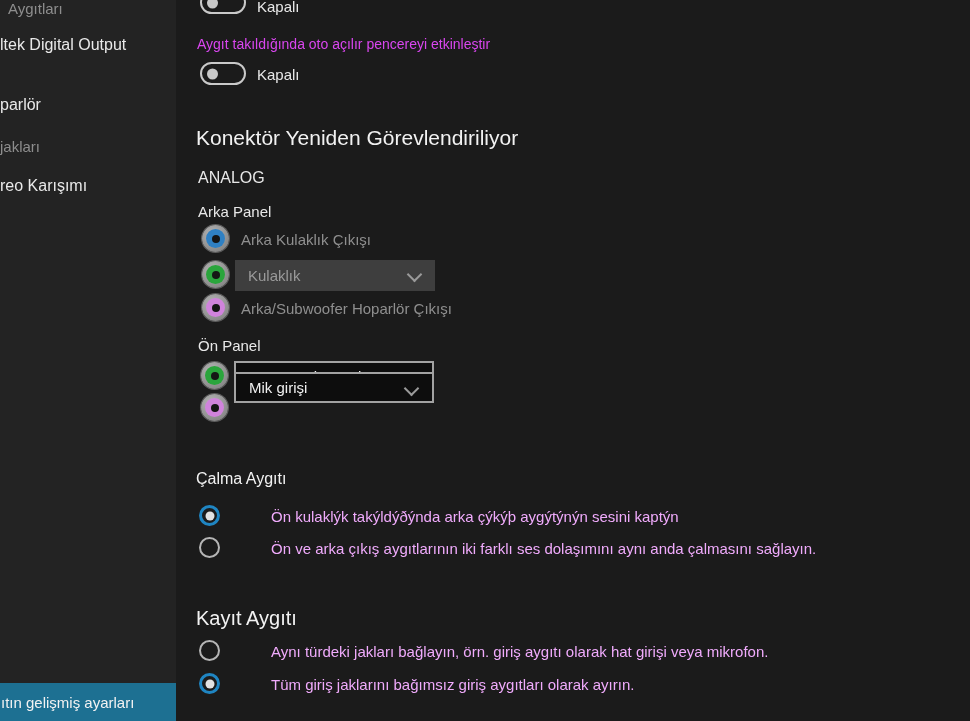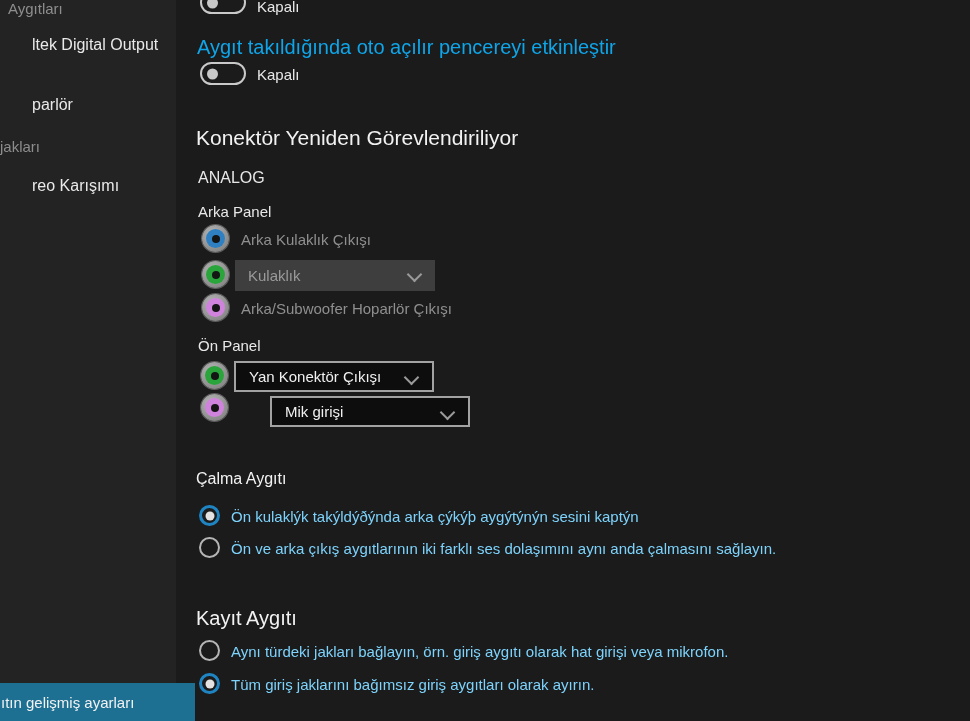--- a/index.html
+++ b/index.html
@@ -7,44 +7,44 @@
     width:970px;height:721px;position:relative;overflow:hidden;
     background:#1b1b1b;
     font-family:"Liberation Sans", sans-serif;
     color:#e8e8e8;
     -webkit-font-smoothing:antialiased;
   }
   .abs{position:absolute;white-space:nowrap;}
 
   
   .sidebar{position:absolute;left:0;top:0;width:176px;height:721px;background:#232323;}
-  .side-item{position:absolute;font-size:16px;color:#e9e9e9;cursor:pointer;padding-left:32px;}
+  .side-item{position:absolute;font-size:16px;color:#e9e9e9;cursor:pointer;}
   .side-header{position:absolute;font-size:15px;color:#8d8d8d;}
   .adv-btn{
-    position:absolute;left:0;top:683px;width:195px;height:38px;
+    position:absolute;left:0;top:683px;width:176px;height:38px;
     background:#1d7092;color:#f2f2f2;font-size:15px;
     display:flex;align-items:center;padding-left:1px;box-sizing:border-box;cursor:pointer;
   }
 
   
   .toggle{
     position:absolute;width:46px;height:23px;border:2px solid #c9c9c9;border-radius:14px;
     box-sizing:border-box;cursor:pointer;background:transparent;
   }
   .toggle .knob{
     position:absolute;left:5px;top:50%;transform:translateY(-50%);
     width:11px;height:11px;border-radius:50%;background:#c9c9c9;
   }
   .toggle-label{font-size:15px;color:#e8e8e8;}
 
   
   .h-section{font-size:21px;color:#f2f2f2;font-weight:400;}
   .h-sub{font-size:16px;color:#e8e8e8;}
   .h-panel{font-size:15px;color:#e8e8e8;}
-  .body-text{font-size:20px;color:#0ea5e9;}
+  .body-text{font-size:14px;color:#d946ef;}
   .dim-label{font-size:15px;color:#8f8f8f;}
 
   
   .jack{
     position:absolute;width:27px;height:27px;border-radius:50%;
     background:radial-gradient(circle at 40% 35%, #b9b9b9, #8a8a8a 70%, #6e6e6e);
     box-shadow:0 0 0 1px #5c5c5c;
   }
   .jack::before{content:"";position:absolute;inset:4px;border-radius:50%;}
   .jack::after{content:"";position:absolute;width:8px;height:8px;left:50%;top:50%;
@@ -70,21 +70,21 @@
   
   .radio{
     position:absolute;width:21px;height:21px;border-radius:50%;box-sizing:border-box;
     border:2px solid #b5b5b5;background:transparent;cursor:pointer;
   }
   .radio.selected{border:3px solid #1f85c2;}
   .radio.selected::after{
     content:"";position:absolute;width:9px;height:9px;border-radius:50%;
     background:#e2e2e2;left:50%;top:50%;transform:translate(-50%,-50%);
   }
-  .radio-label{font-size:15px;color:#7dd3fc;}
+  .radio-label{font-size:15px;color:#f0abfc;margin-left:40px;}
 </style>
 </head>
 <body>
 
 <div class="sidebar">
   <div class="side-header abs" style="left:8px;top:0px;">Aygıtları</div>
   <div class="side-item abs" style="left:0px;top:36px;">ltek Digital Output</div>
   <div class="side-item abs" style="left:0px;top:84px;margin-top:12px;">parlör</div>
   <div class="side-header abs" style="left:0px;top:138px;">jakları</div>
   <div class="side-item abs" style="left:0px;top:177px;">reo Karışımı</div>
@@ -123,21 +123,21 @@
 
 <div class="h-panel abs" style="left:198px;top:337px;">Ön Panel</div>
 
 <div class="jack green" style="left:201px;top:362px;"></div>
 <div class="select enabled" style="left:234px;top:361px;">
   <span>Yan Konektör Çıkışı</span>
   <span class="chev"></span>
 </div>
 
 <div class="jack pink" style="left:201px;top:394px;"></div>
-<div class="select enabled" style="left:234px;top:396px;margin-left:36px;">
+<div class="select enabled" style="left:234px;top:372px;">
   <span>Mik girişi</span>
   <span class="chev"></span>
 </div>
 
 <div class="h-section abs" style="left:196px;top:470px;font-size:16px;">Çalma Aygıtı</div>
 
 <div class="radio selected" style="left:199px;top:505px;"></div>
 <div class="radio-label abs" style="left:231px;top:508px;">Ön kulaklýk takýldýðýnda arka çýkýþ aygýtýnýn sesini kaptýn</div>
 
 <div class="radio" style="left:199px;top:537px;"></div>

